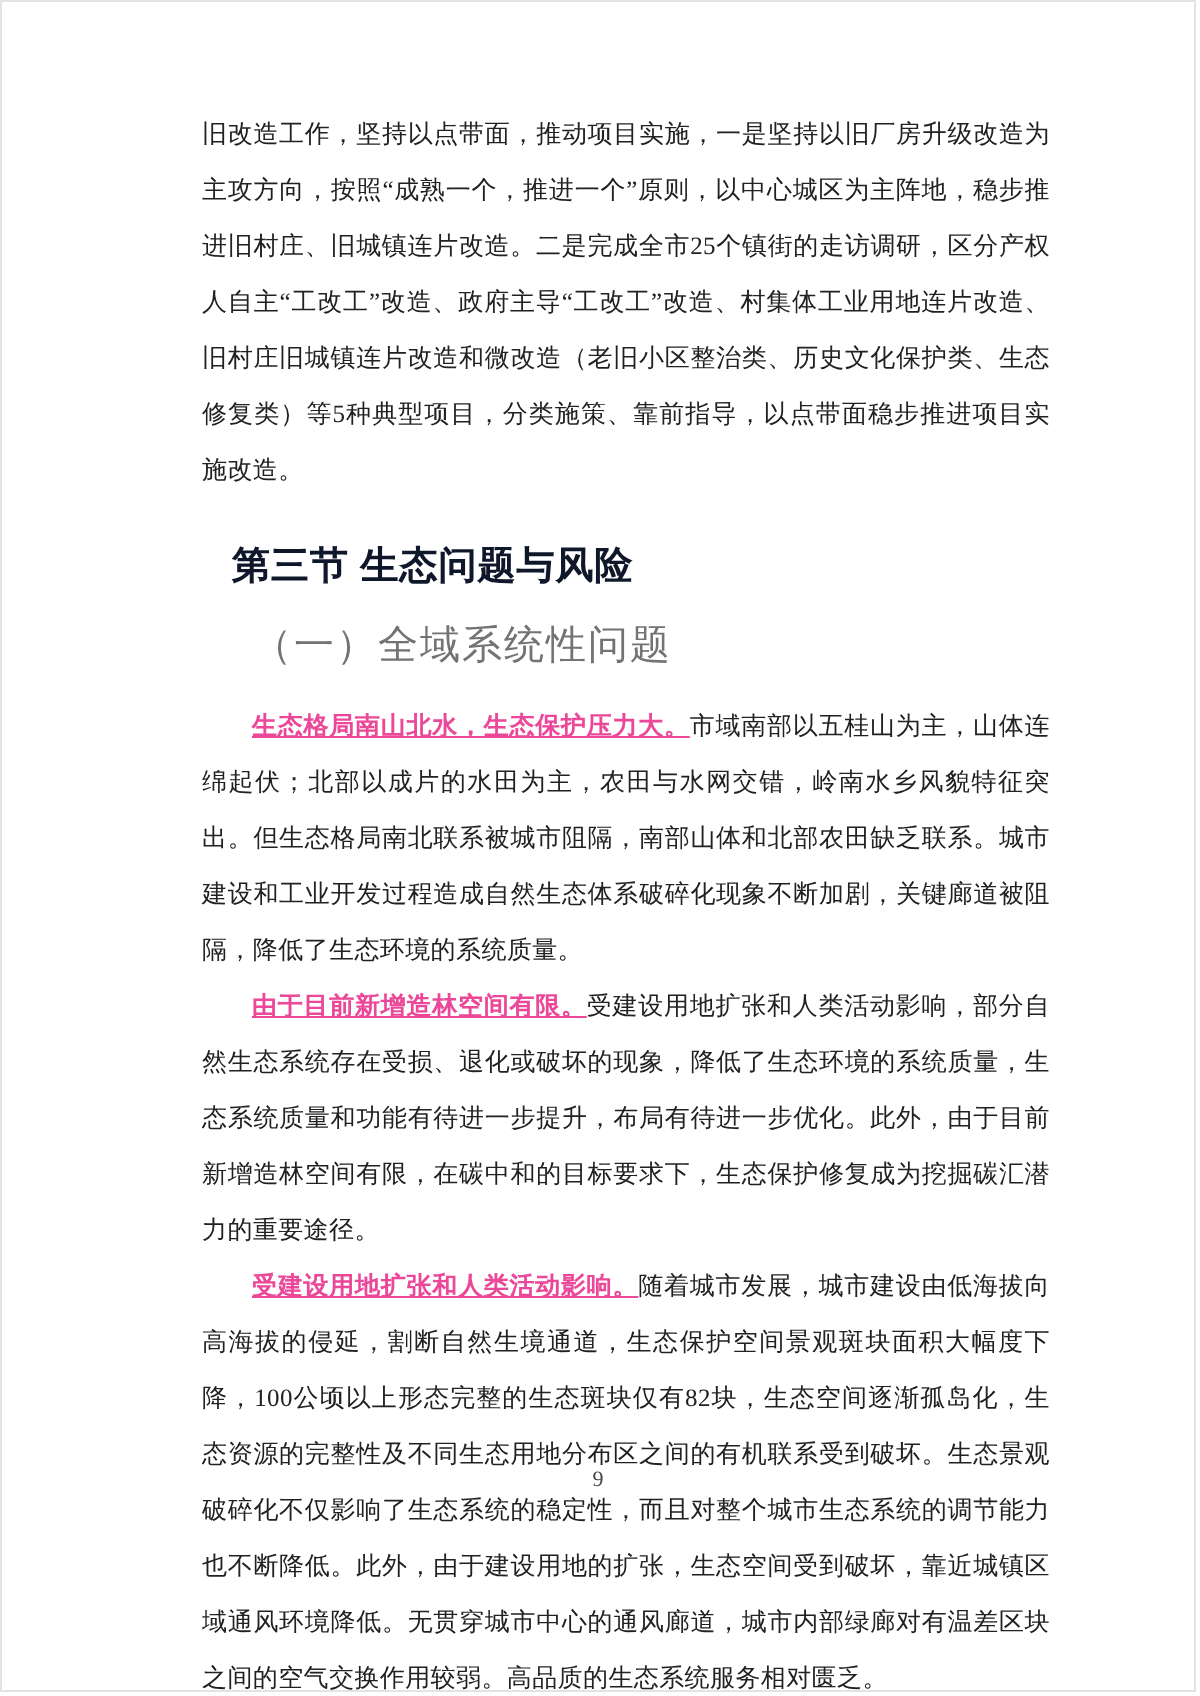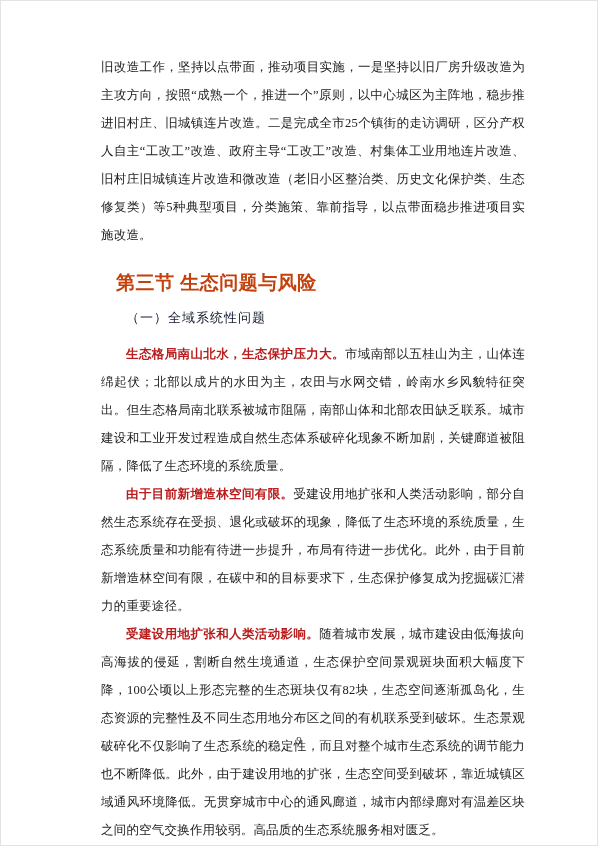--- a/index.html
+++ b/index.html
@@ -32,38 +32,39 @@
     line-height: 28px;
     text-align: justify;
     text-justify: inter-ideograph;
     letter-spacing: 0.2px;
   }
   .body-para.indent {
     text-indent: 2em;
   }
   .body-para strong {
     font-weight: bold;
-    color: #b91c1c;
+    color: #ec4899;
+    text-decoration: underline;
   }
   .section-heading {
     margin: 21px 0 13px 0;
     padding-left: 15px;
     font-family: "Liberation Sans", "DejaVu Sans", sans-serif;
     font-weight: bold;
     font-size: 19px;
-    color: #c2410c;
+    color: #0f172a;
     letter-spacing: 0.5px;
   }
   .sub-heading {
     margin: 0 0 13px 0;
     padding-left: 25px;
     font-family: "Liberation Serif", "DejaVu Serif", serif;
     font-weight: normal;
-    font-size: 13px;
-    color: #0f172a;
+    font-size: 20px;
+    color: #737373;
     letter-spacing: 1px;
   }
   .page-number {
     position: absolute;
     top: 733px;
     left: 0;
     width: 100%;
     text-align: center;
     font-size: 11px;
     color: #444444;

